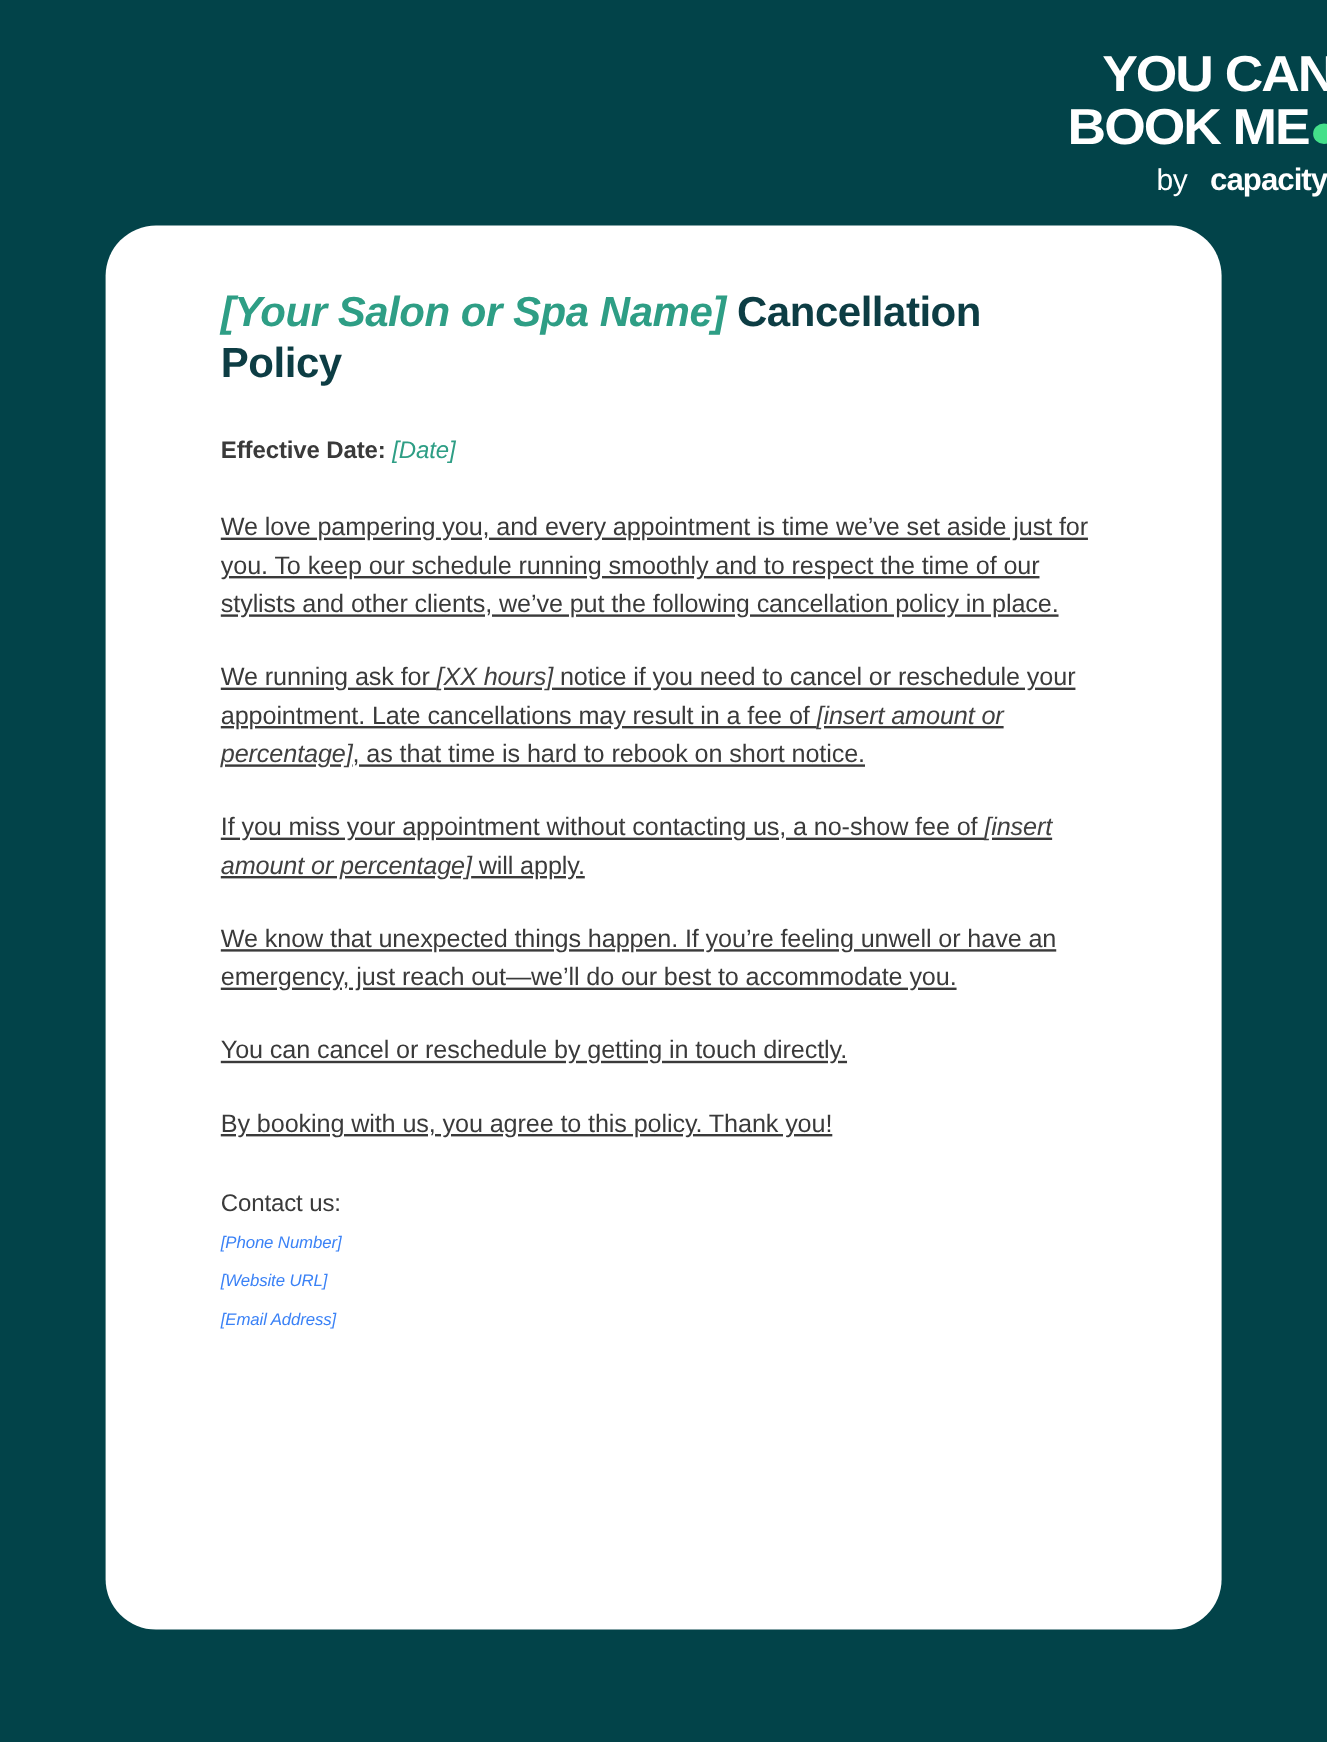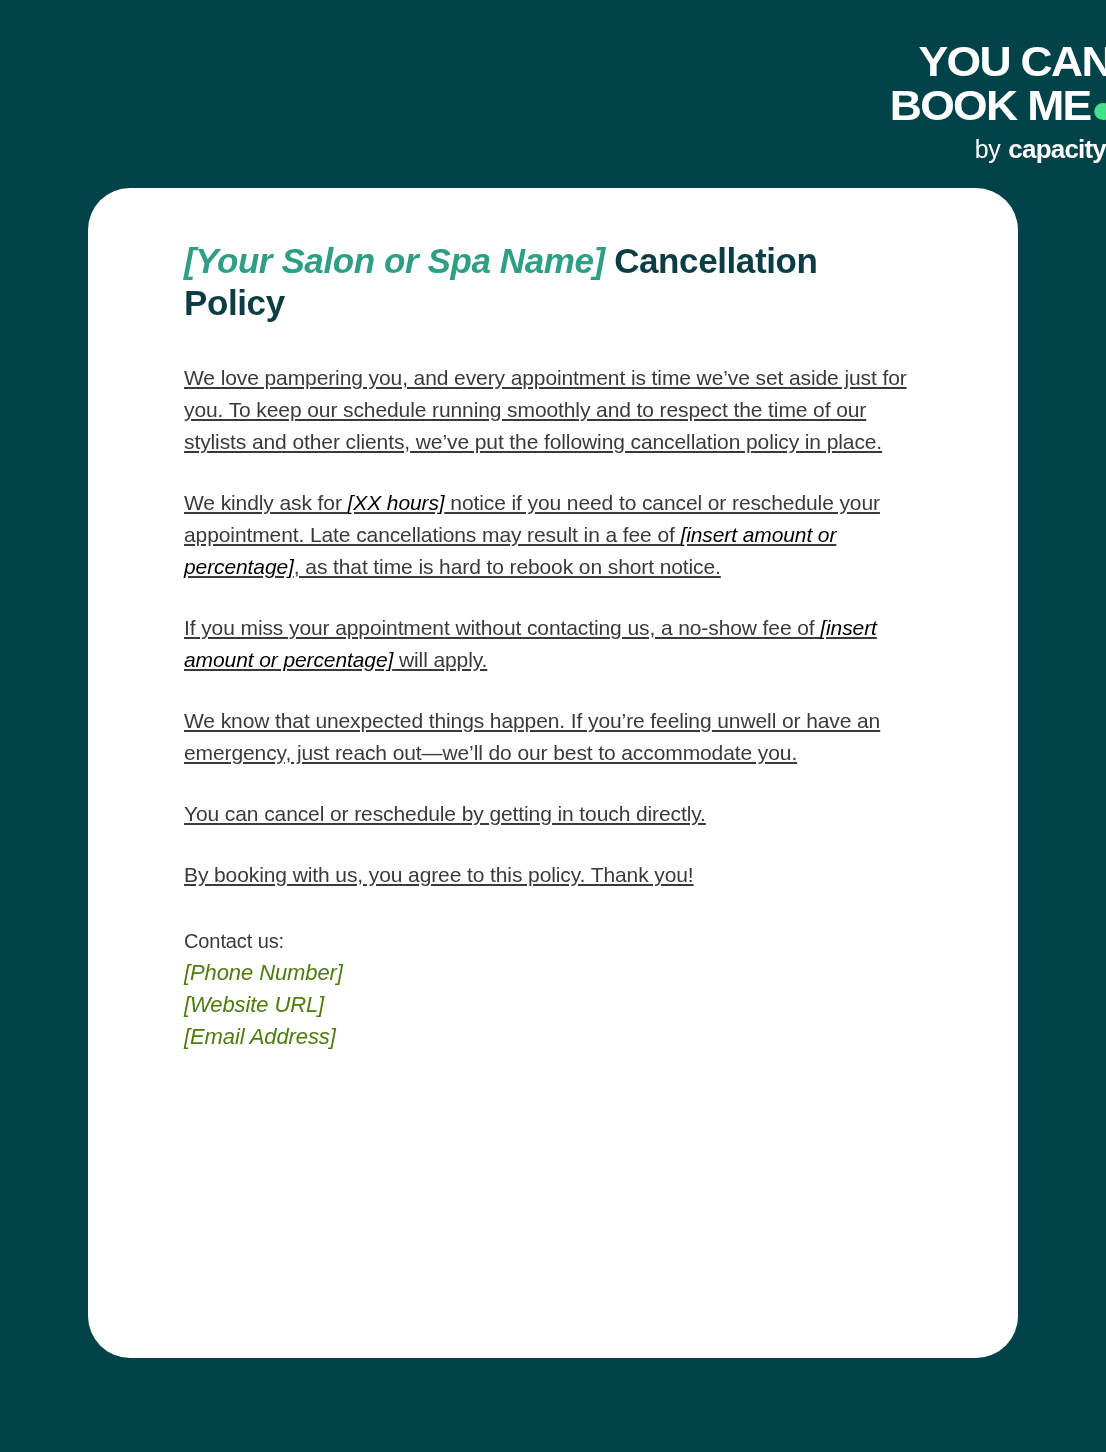--- a/index.html
+++ b/index.html
@@ -57,21 +57,21 @@
     border-radius: 50%;
     background: #44E08A;
     margin-left: 4px;
     vertical-align: baseline;
   }
 
   .logo-byline {
     margin-top: 6px;
     display: flex;
     align-items: baseline;
-    gap: 8px;
+    gap: 19px;
     color: #ffffff;
   }
   .logo-by {
     font-size: 25px;
     font-weight: 400;
     letter-spacing: -0.4px;
   }
   .logo-capacity {
     font-size: 26px;
     font-weight: 700;
@@ -124,38 +124,38 @@
 
   .para {
     font-size: 21px;
     line-height: 32px;
     color: #3A3A3A;
     letter-spacing: -0.1px;
     margin-bottom: 29px;
     text-decoration: underline;
   }
   .para .accent {
-    color: #000000;
+    color: #404040;
     font-style: italic;
   }
 
   .contact-block {
     margin-top: 34px;
   }
   .contact-label {
     font-size: 20px;
     line-height: 32px;
     font-weight: 400;
     color: #3A3A3A;
     letter-spacing: -0.1px;
   }
   .contact-line {
-    font-size: 22px;
+    font-size: 14px;
     line-height: 32px;
-    color: #4d7c0f;
+    color: #3b82f6;
     font-style: italic;
     letter-spacing: -0.1px;
   }
 </style>
 </head>
 <body>
 
 <div class="page">
 
   <div class="logo-header">
@@ -170,24 +170,25 @@
       <span class="logo-by">by</span>
       <span class="logo-capacity">capacity</span>
     </div>
   </div>
 
   <div class="card">
     <div class="card-inner">
 
       <h1 class="doc-title"><span class="accent">[Your Salon or Spa Name]</span><span> Cancellation Policy</span></h1>
 
+      <p class="eff-date"><span>Effective Date:</span> <span class="accent">[Date]</span></p>
 
       <p class="para">We love pampering you, and every appointment is time we’ve set aside just for you. To keep our schedule running smoothly and to respect the time of our stylists and other clients, we’ve put the following cancellation policy in place.</p>
 
-      <p class="para"><span>We kindly ask for </span><span class="accent">[XX hours]</span><span> notice if you need to cancel or reschedule your appointment. Late cancellations may result in a fee of </span><span class="accent">[insert amount or percentage]</span><span>, as that time is hard to rebook on short notice.</span></p>
+      <p class="para"><span>We running ask for </span><span class="accent">[XX hours]</span><span> notice if you need to cancel or reschedule your appointment. Late cancellations may result in a fee of </span><span class="accent">[insert amount or percentage]</span><span>, as that time is hard to rebook on short notice.</span></p>
 
       <p class="para"><span>If you miss your appointment without contacting us, a no-show fee of </span><span class="accent">[insert amount or percentage]</span><span> will apply.</span></p>
 
       <p class="para">We know that unexpected things happen. If you’re feeling unwell or have an emergency, just reach out—we’ll do our best to accommodate you.</p>
 
       <p class="para">You can cancel or reschedule by getting in touch directly.</p>
 
       <p class="para">By booking with us, you agree to this policy. Thank you!</p>
 
       <div class="contact-block">

